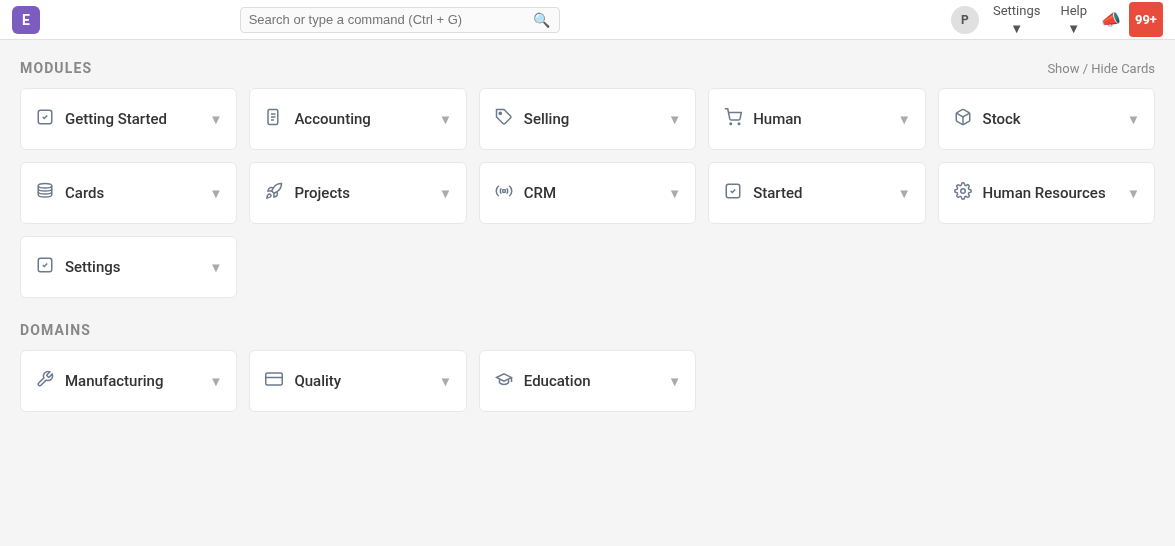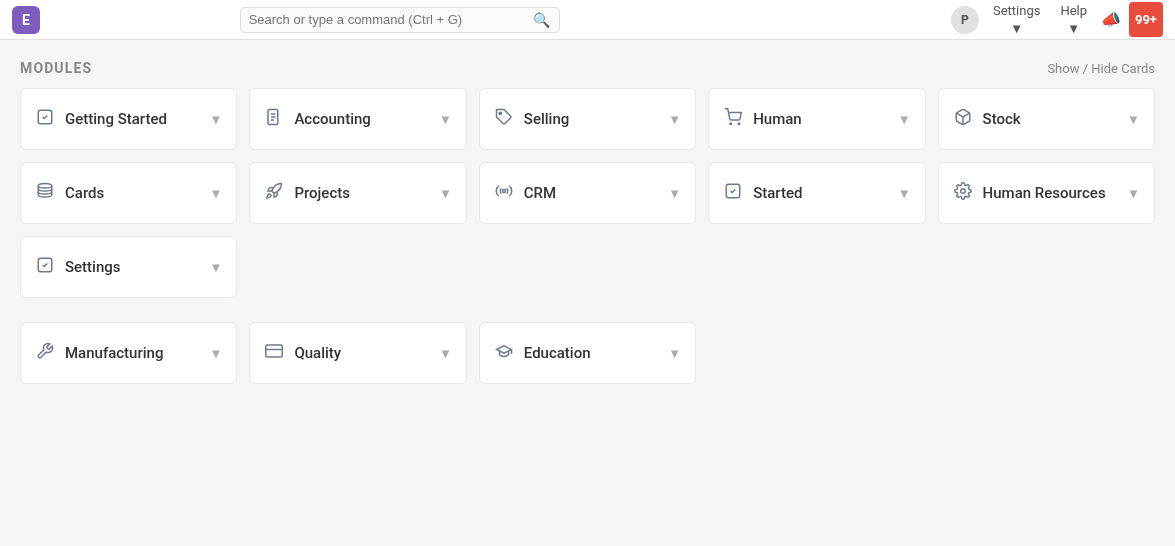--- a/index.html
+++ b/index.html
@@ -279,20 +279,23 @@
               <rect x="3" y="3" width="18" height="18" rx="3"></rect>
               <polyline points="9 12 11 14 15 10"></polyline>
             </svg></span>
           <span class="card-label">Settings</span>
         </div>
         <span class="card-chevron">▼</span>
       </div>
       <div class="card card-empty"></div>
     </div>
 
+  <div class="section-header">
+    <span class="section-label">DOMAINS</span>
+  </div>
 
   <div class="cards-grid" id="domains-grid">
       <div class="card">
         <div class="card-left">
           <span class="card-icon"><svg width="18" height="18" viewBox="0 0 24 24" fill="none" stroke="#6c7a8d" stroke-width="2">
               <path d="M14.7 6.3a1 1 0 000 1.4l1.6 1.6a1 1 0 001.4 0l3.77-3.77a6 6 0 01-7.94 7.94l-6.91 6.91a2.12 2.12 0 01-3-3l6.91-6.91a6 6 0 017.94-7.94l-3.76 3.76z"></path>
             </svg></span>
           <span class="card-label">Manufacturing</span>
         </div>
         <span class="card-chevron">▼</span>

